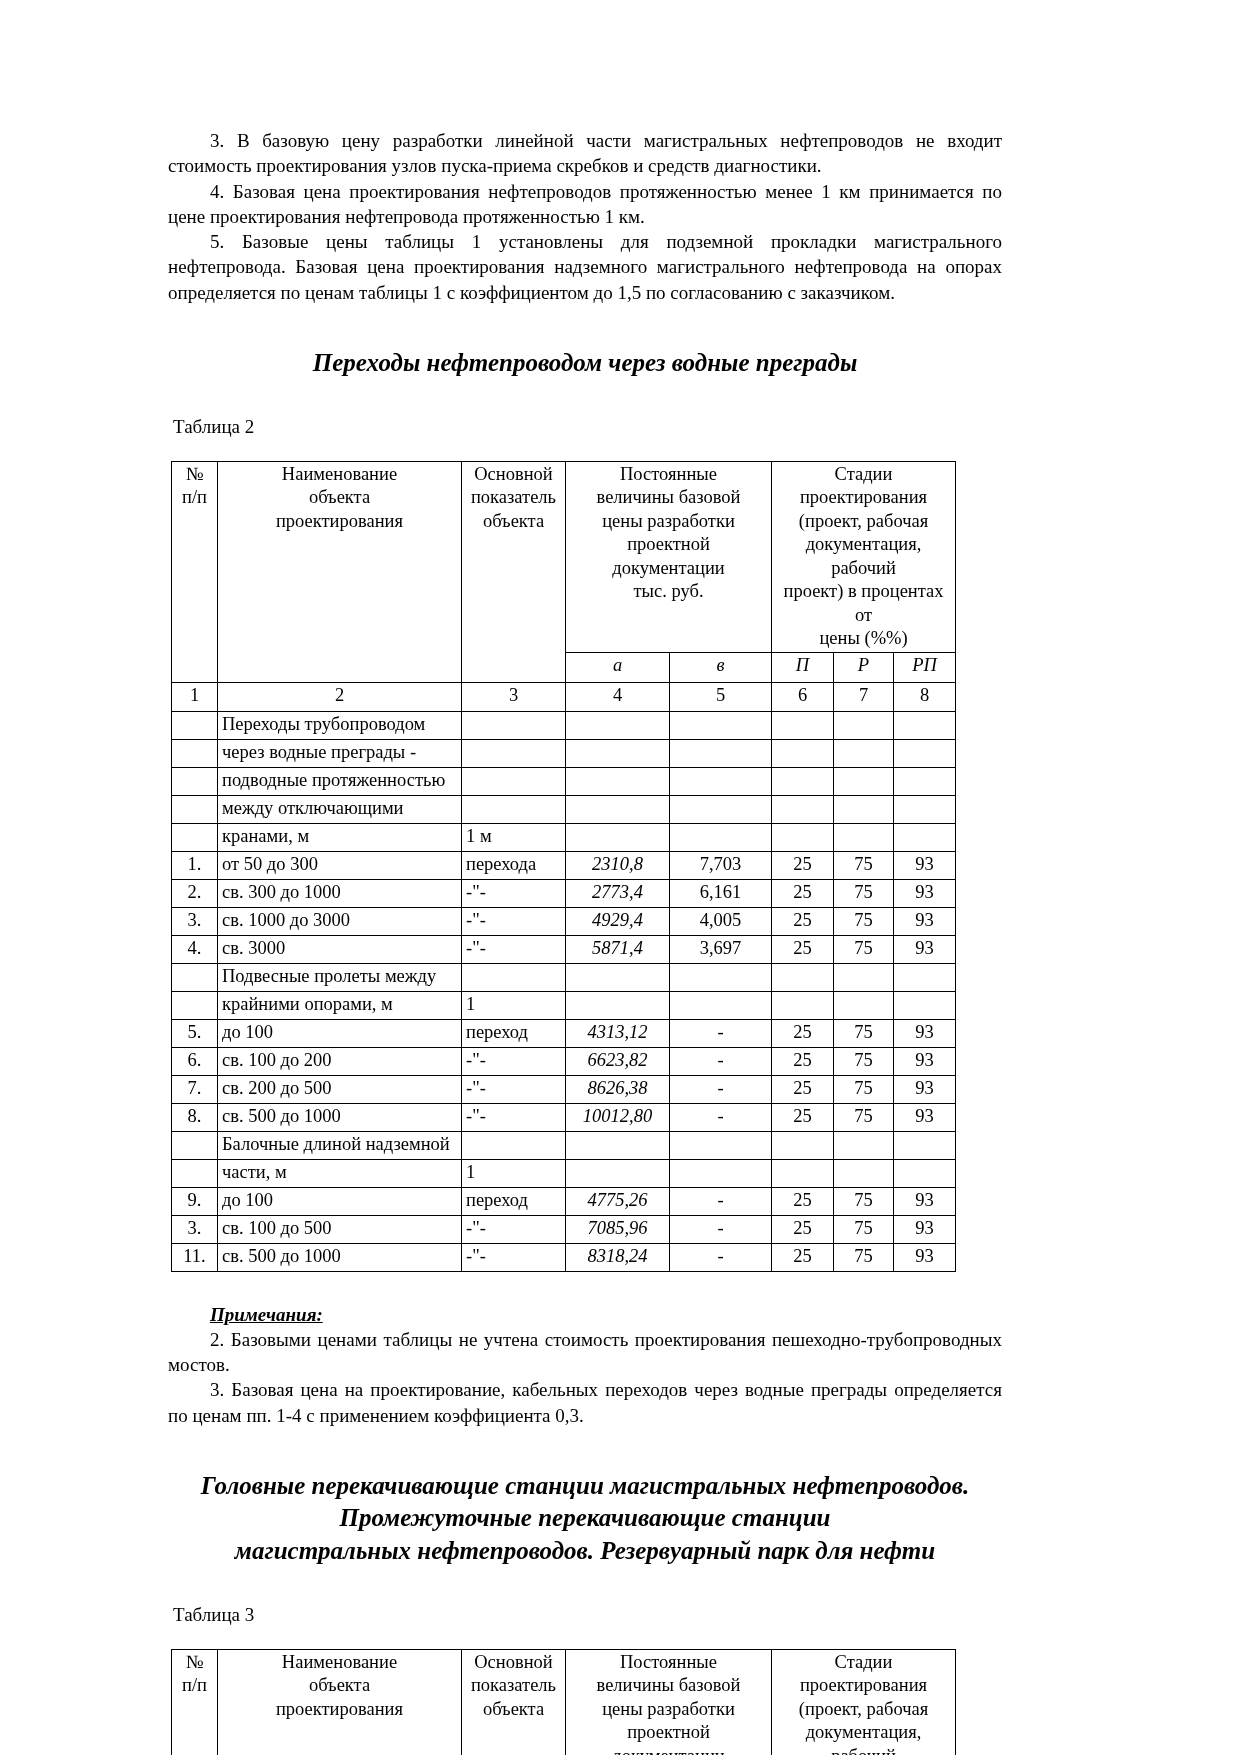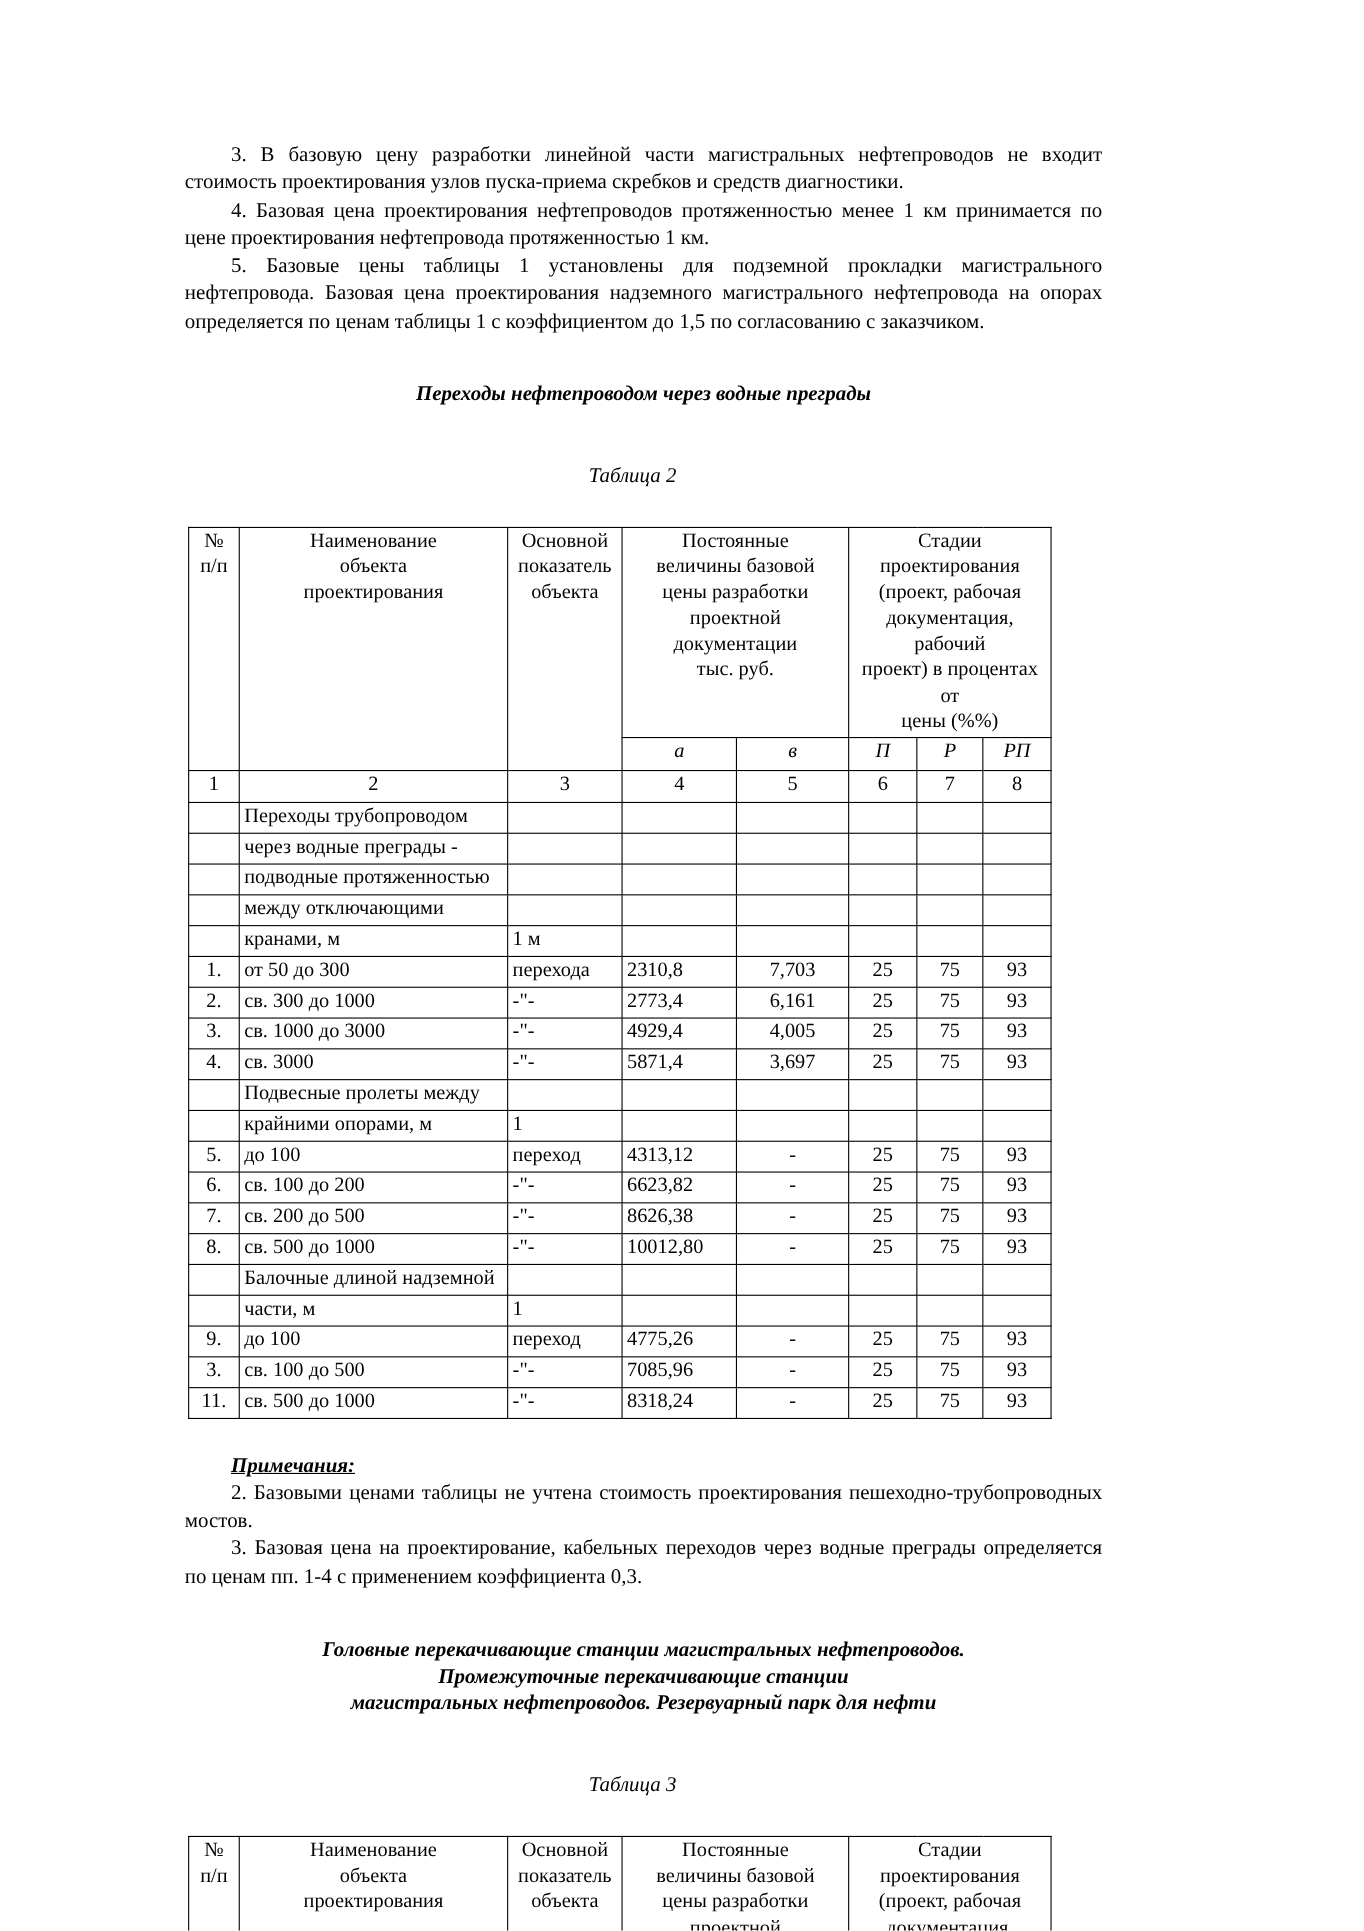--- a/index.html
+++ b/index.html
@@ -32,29 +32,28 @@
   }
   .spacer-sm { height: 16px; }
   .spacer-md { height: 30px; }
   .spacer-lg { height: 42px; }
 
   .section-title {
     margin: 0;
     text-align: center;
     font-weight: bold;
     font-style: italic;
-    font-size: 19px;
+    font-size: 25px;
     line-height: 1.3;
   }
   .table-caption {
-    margin: 18px;
-    text-align: center;
+    margin: 5px;
+    text-align: left;
     padding-right: 20px;
     font-size: 19px;
-    font-style: italic;
   }
 
   table.doc-table {
     border-collapse: collapse;
     width: 784px;
     margin: 0 0 0 3px;
     table-layout: fixed;
     font-size: 18.5px;
   }
   table.doc-table td,
@@ -66,21 +65,21 @@
     line-height: 1.27;
   }
   th.hcell {
     text-align: center;
     vertical-align: top;
     padding-top: 4px;
   }
   td.numcol { text-align: center; width: 46px; }
   td.namecol { text-align: left; width: 244px; padding-left: 7px; }
   td.indcol  { width: 104px; }
-  td.acol    { width: 104px; }
+  td.acol    { text-align: center; width: 104px; font-style: italic; }
   td.vcol    { text-align: center; width: 102px; }
   td.pcol    { text-align: center; width: 62px; }
   td.rcol    { text-align: center; width: 60px; }
   td.rpcol   { text-align: center; width: 62px; }
 
   .colnum-row td { text-align: center; height: 26px; padding-top: 1px; padding-bottom: 1px; }
   .lettersub td { text-align: center; font-style: italic; height: 27px; padding-top:2px; padding-bottom:2px;}
 
   .body-row td { height: 25px; }
   .tight td { padding-top: 0px; padding-bottom: 0px; }

